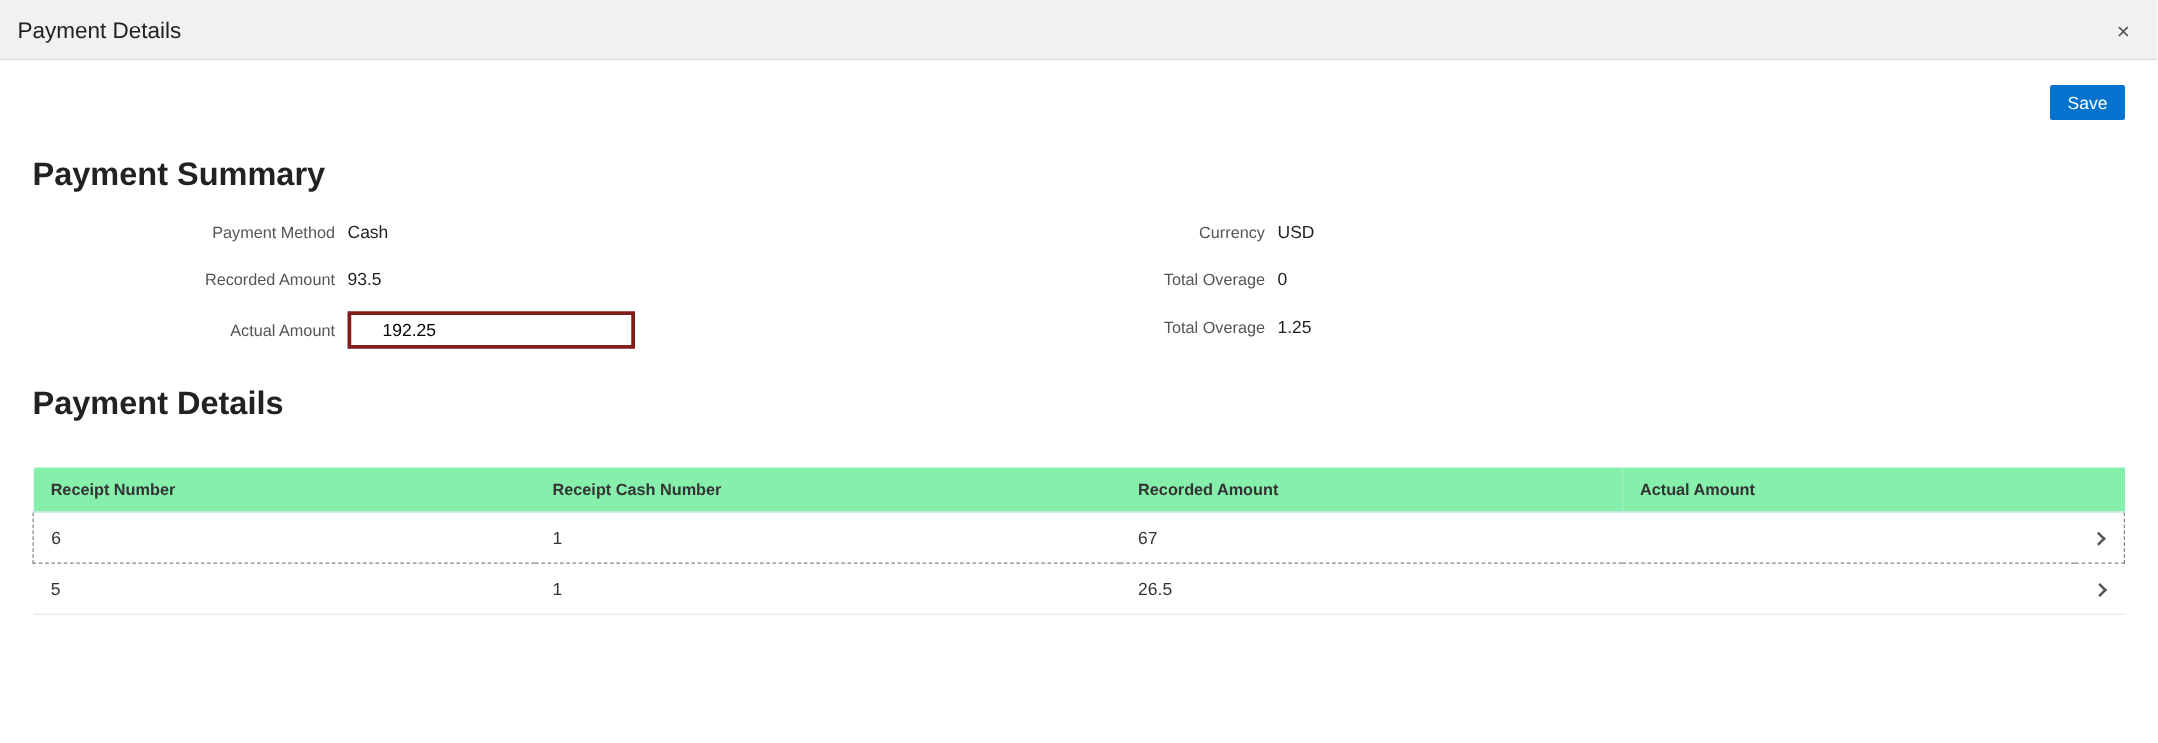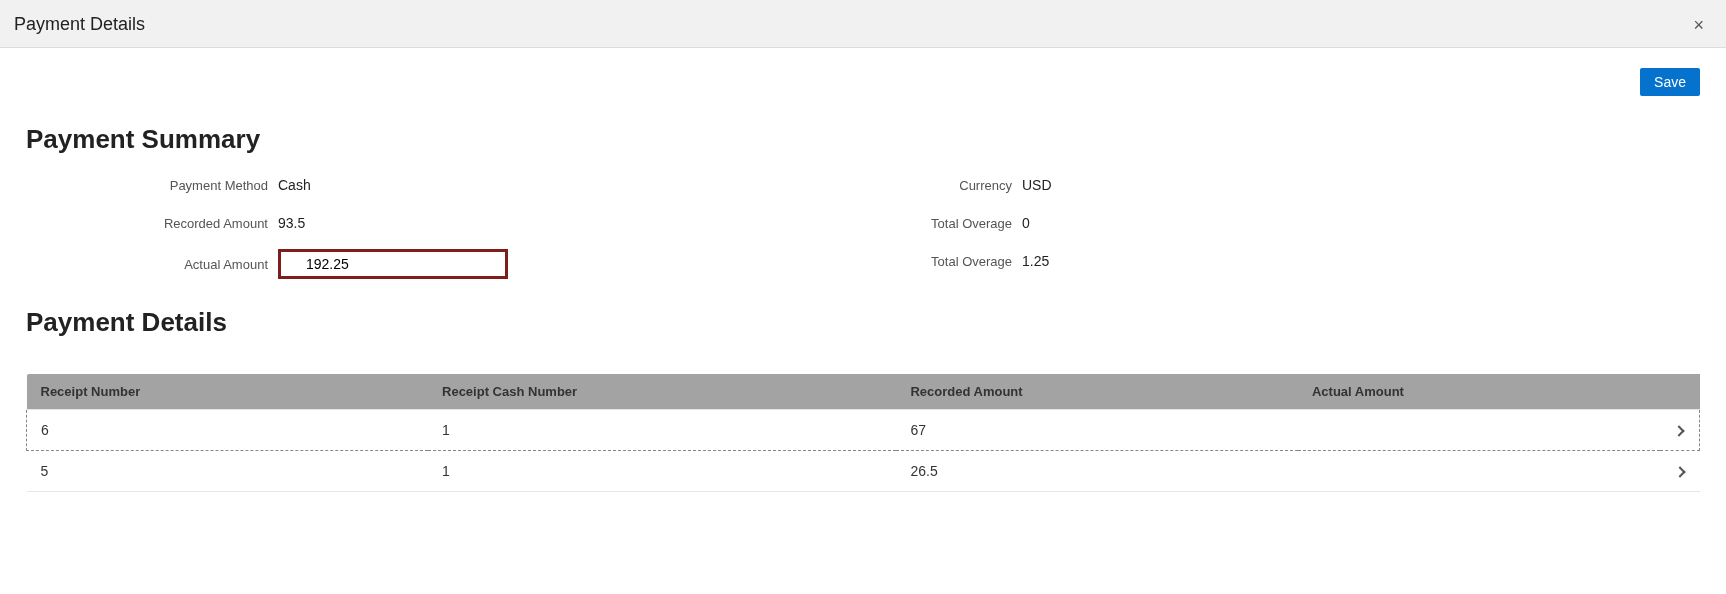--- a/index.html
+++ b/index.html
@@ -101,21 +101,21 @@
     }
     .section-title.second {
       margin-top: 28px;
       margin-bottom: 36px;
     }
     .table {
       width: 100%;
       border-collapse: collapse;
     }
     .table thead th {
-      background: #a3a3a3;
+      background: #86efac;
       font-weight: 700;
       font-size: 13px;
       text-align: left;
       padding: 10px 14px;
       color: #333;
       border-bottom: 1px solid #dce7ef;
     }
     .table thead th:first-child {
       border-top-left-radius: 2px;
     }

